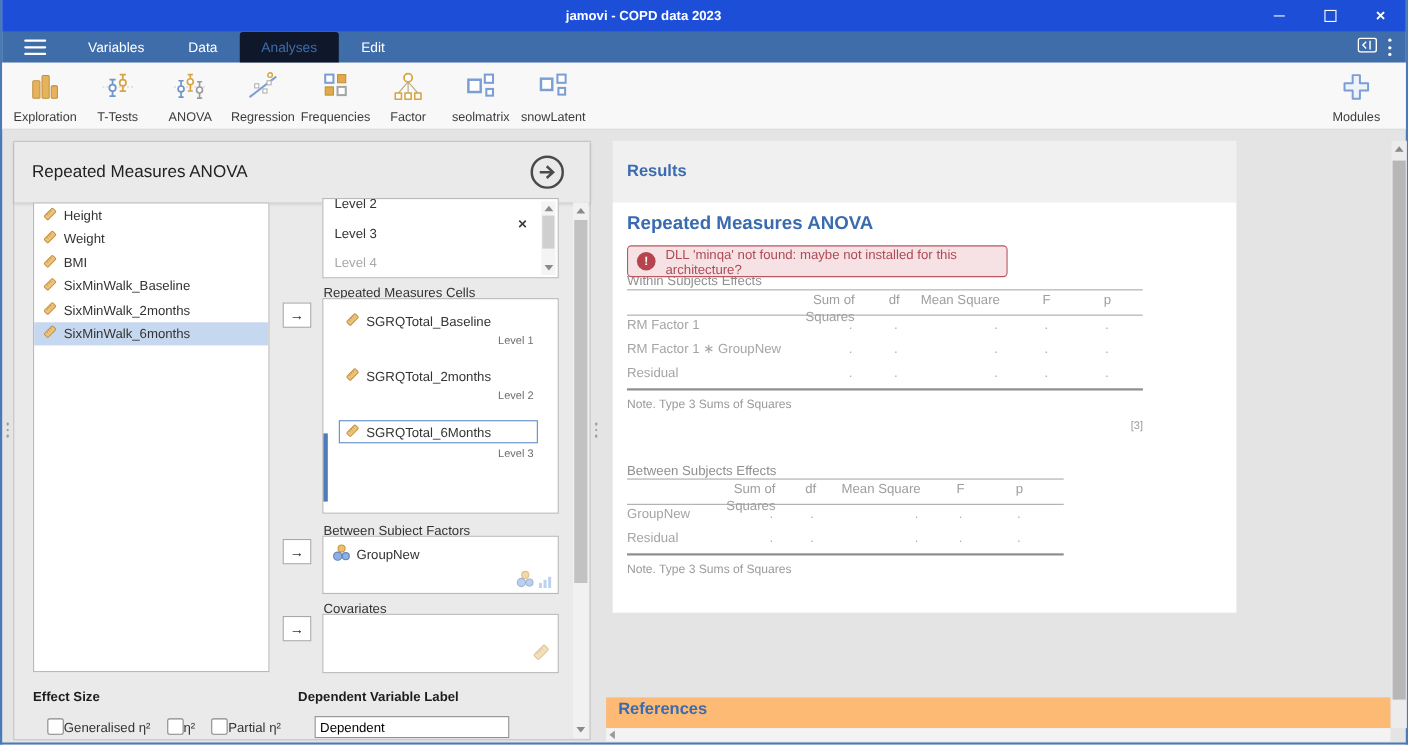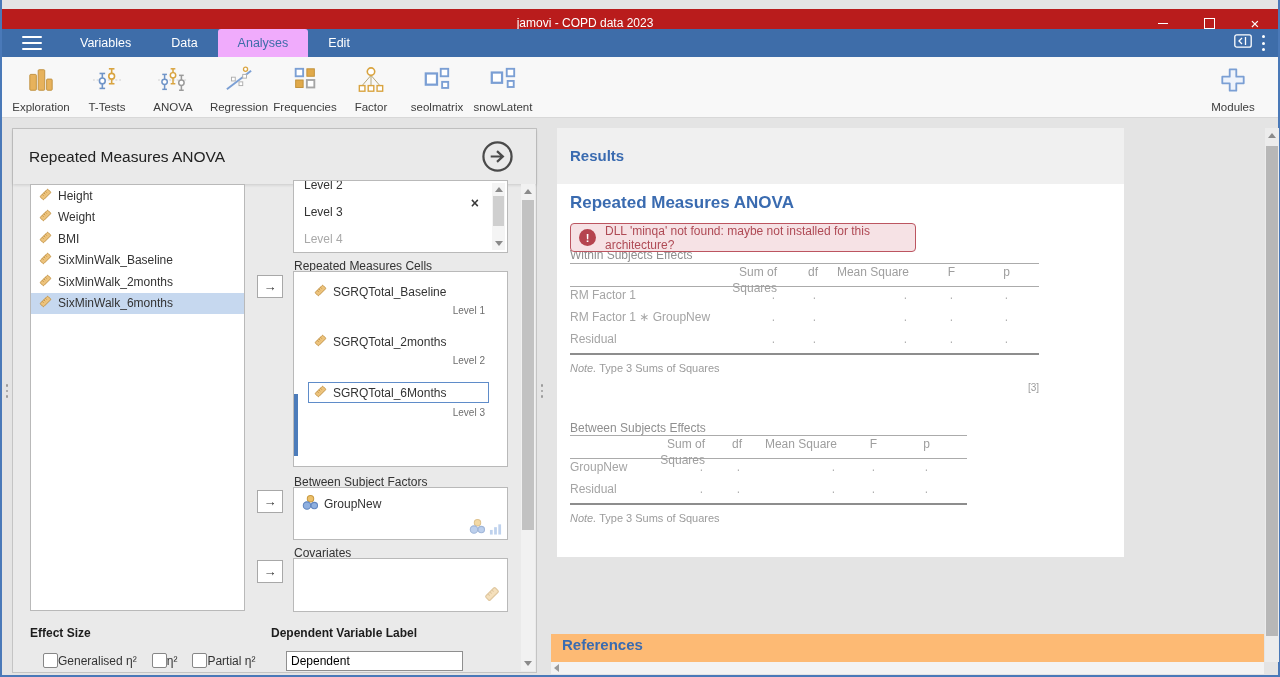--- a/index.html
+++ b/index.html
@@ -1,34 +1,34 @@
 <!DOCTYPE html>
 <html><head>
 <meta charset="utf-8">
 <style>
   html,body{margin:0;padding:0;}
   body{width:1280px;height:677px;overflow:hidden;font-family:"Liberation Sans",sans-serif;}
   .window{position:relative;width:1280px;height:677px;background:#e4e4e4;box-sizing:border-box;
           border-left:2px solid #4a79b8;border-right:2px solid #4a79b8;border-bottom:2px solid #4a79b8;}
   
-  .titlebar{position:absolute;left:0;top:9px;right:0;height:29px;background:#b91c1c;}
+  .titlebar{position:absolute;left:0;top:0;right:0;height:29px;background:#1d4ed8;font-weight:bold;}
   .title-text{position:absolute;left:0;right:110px;top:0;height:29px;line-height:29px;text-align:center;
               color:#fff;font-size:12px;}
   .win-controls{position:absolute;right:0;top:0;height:29px;display:flex;}
   .win-btn{width:46px;height:29px;display:flex;align-items:center;justify-content:center;color:#fff;font-size:14px;}
   .minbar{display:block;width:10px;height:1.5px;background:#fff;}
   .maxbox{display:block;width:9px;height:9px;border:1.2px solid #fff;}
   .closex{font-size:15px;line-height:1;}
   
   .tabbar{position:absolute;left:0;top:29px;right:0;height:28px;background:#3e6da9;}
   .hamburger{position:absolute;left:20px;top:7px;width:20px;height:14px;display:flex;flex-direction:column;justify-content:space-between;}
   .hamburger span{display:block;height:2.4px;background:#fff;border-radius:1px;}
   .tabs{position:absolute;left:58px;top:0;height:28px;display:flex;}
   .tab{height:28px;line-height:28px;padding:0 20px;color:#fff;font-size:12.5px;}
-  .tab.active{background:#f0abfc;color:#3e6da9;border-radius:3px 3px 0 0;}
+  .tab.active{background:#0f172a;color:#3e6da9;border-radius:3px 3px 0 0;}
   .tabbar-right{position:absolute;right:12px;top:0;height:28px;display:flex;align-items:center;gap:10px;}
   .kebab{width:4px;height:16px;display:flex;flex-direction:column;justify-content:space-between;}
   .kebab i{display:block;width:3px;height:3px;border-radius:50%;background:#fff;}
   
   .ribbon{position:absolute;left:0;top:57px;right:0;height:61px;background:#f8f8f8;border-bottom:1px solid #d8d8d8;box-sizing:border-box;}
   .ribbon-items{position:absolute;left:6px;top:0;height:60px;display:flex;}
   .ribbon-item{width:66px;height:60px;display:flex;flex-direction:column;align-items:center;justify-content:flex-end;padding-bottom:4px;box-sizing:border-box;}
   .ribbon-item svg{width:30px;height:28px;margin-bottom:3px;}
   .ribbon-label{font-size:11.5px;color:#3c3c3c;white-space:nowrap;}
   .modules-item{position:absolute;right:10px;top:0;width:70px;height:60px;display:flex;flex-direction:column;align-items:center;justify-content:flex-end;padding-bottom:4px;box-sizing:border-box;}
@@ -99,21 +99,21 @@
   .jtable{position:absolute;font-size:12px;}
   .trow{display:grid;height:22px;line-height:16px;}
   .t-within .trow{grid-template-columns:153px 64px 41px 91px 46px 55px;padding-right:19px;}
   .t-between .trow{grid-template-columns:69px 76px 37px 95px 40px 53px;padding-right:27px;}
   .trow.head{border-top:1px solid #ababab;border-bottom:1px solid #ababab;color:#9e9e9e;}
   .trow .num{text-align:right;padding-right:10px;}
   .trow .rowlabel{color:#a5a5a5;}
   .trow .dot{color:#b0b0b0;text-align:right;padding-right:12px;}
   .trow.last{border-bottom:2px solid #8d8d8d;}
   .tnote{margin-top:7px;font-size:11px;color:#9b9b9b;}
-  .tnote .np{font-style:italic;}
+  .tnote .np{}
   .citation{position:absolute;left:471px;top:198px;font-size:10px;color:#9b9b9b;}
   .refs-band{position:absolute;left:549px;top:634px;width:713px;height:28px;background:#fdba74;}
   .refs-heading{position:absolute;left:11px;top:2px;font-size:15px;font-weight:bold;color:#3a6bb0;}
   .hscroll{position:absolute;left:549px;top:662px;width:713px;height:12px;background:#f3f3f3;}
   .results-vscroll{position:absolute;left:1263px;top:128px;width:14px;height:534px;background:#ececec;}
   .results-vscroll .scroll-thumb{background:#b7b7b7;left:1px;right:1px;top:18px;height:490px;}
 </style>
 </head>
 <body>
 

